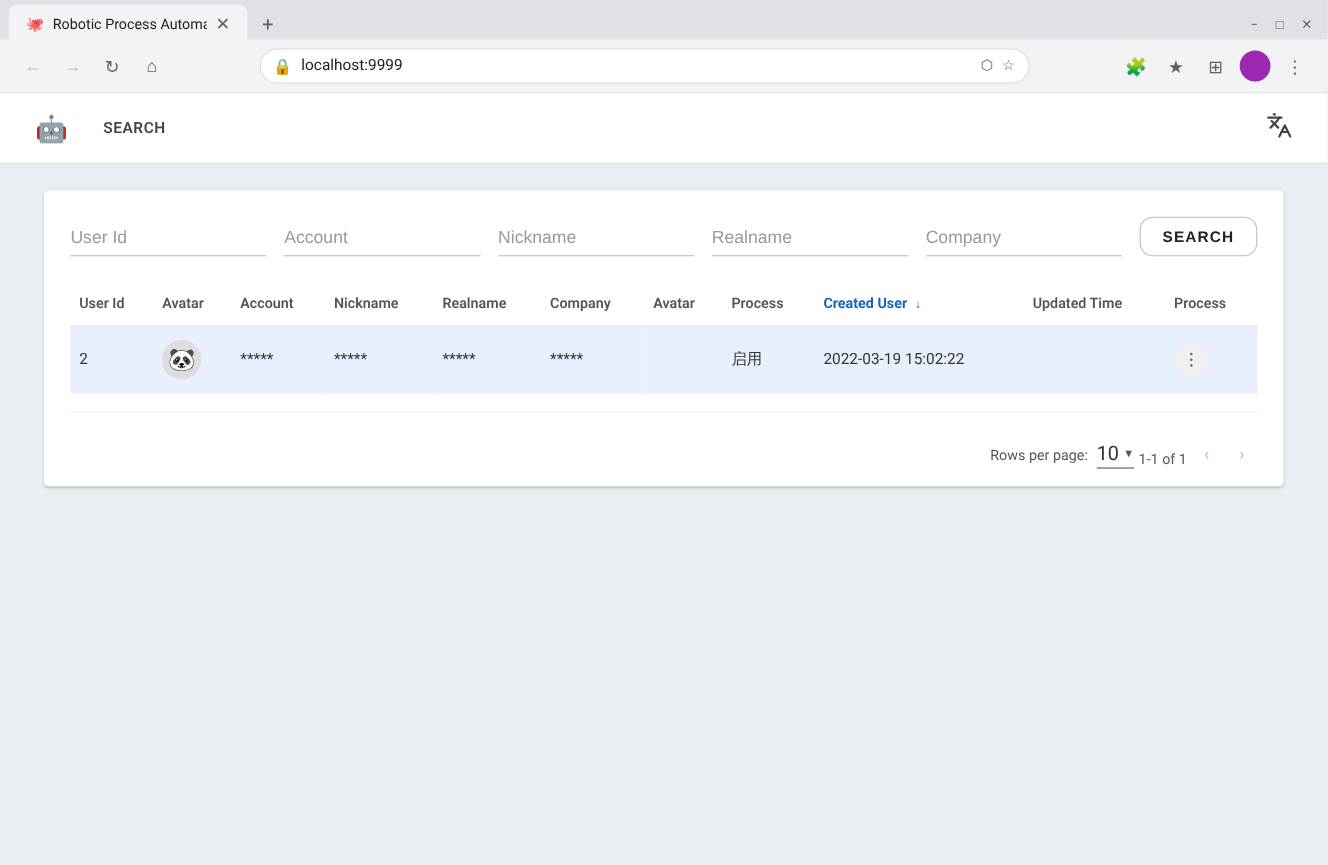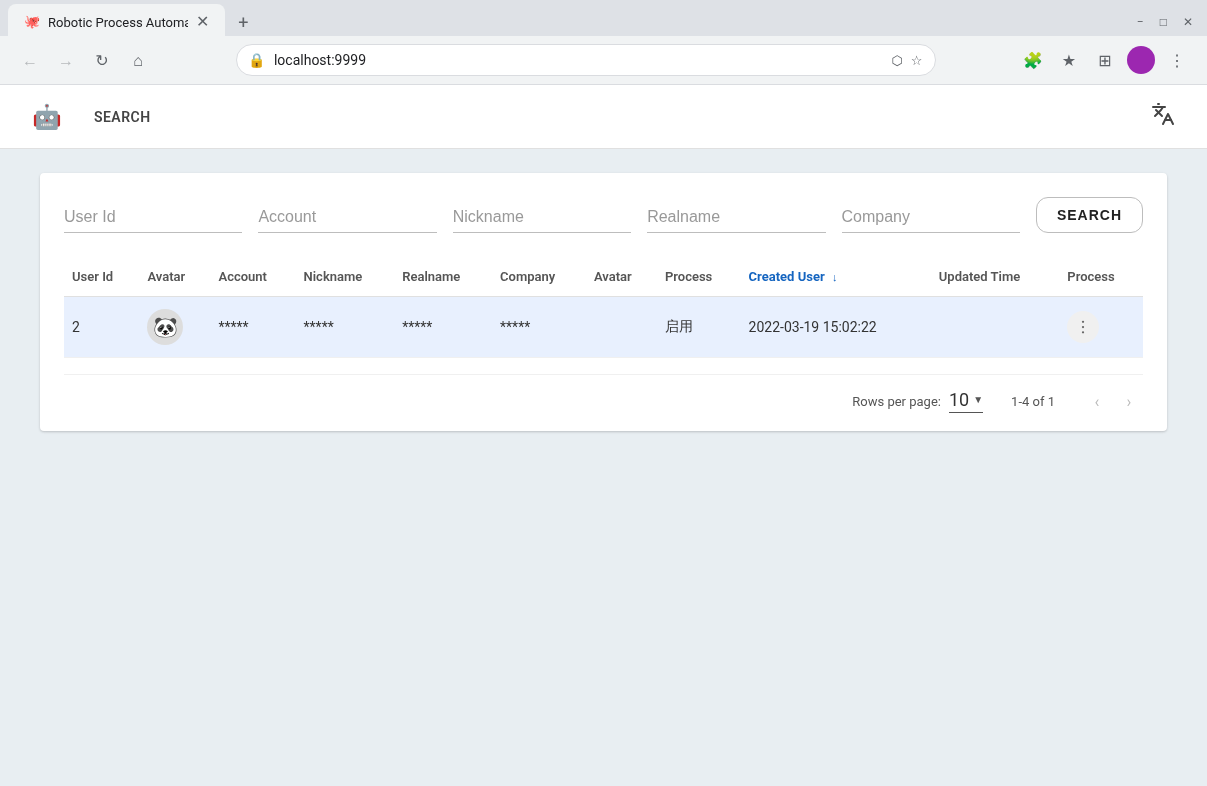--- a/index.html
+++ b/index.html
@@ -285,25 +285,25 @@
       border-radius: 50%;
       display: flex;
       align-items: center;
       justify-content: center;
     }
     .action-btn.hovered { background: #f0f0f0; }
 
     
     .pagination-row {
       display: flex;
-      align-items: center;
+      align-items: flex-end;
       justify-content: flex-end;
-      gap: 28px;
+      gap: 4px;
       margin-top: 16px;
-      padding-top: 12px;
+      padding-top: 23px;
       border-top: 1px solid #f0f0f0;
     }
     .rows-per-page {
       display: flex;
       align-items: center;
       gap: 8px;
       font-size: 13px;
       color: #555;
     }
     .rows-select {
@@ -506,21 +506,21 @@
     </table>
 
     <div class="pagination-row">
       <div class="rows-per-page">
         <span>Rows per page:</span>
         <div class="rows-select">
           <span>10</span>
           <span class="dropdown-arrow">▼</span>
         </div>
       </div>
-      <span class="page-info">1-4 of 1</span>
+      <span class="page-info">1-1 of 1</span>
       <div class="page-nav">
         <div class="page-nav-btn disabled">‹</div>
         <div class="page-nav-btn disabled">›</div>
       </div>
     </div>
 
   </div>
 </div>
 
 </body></html>

